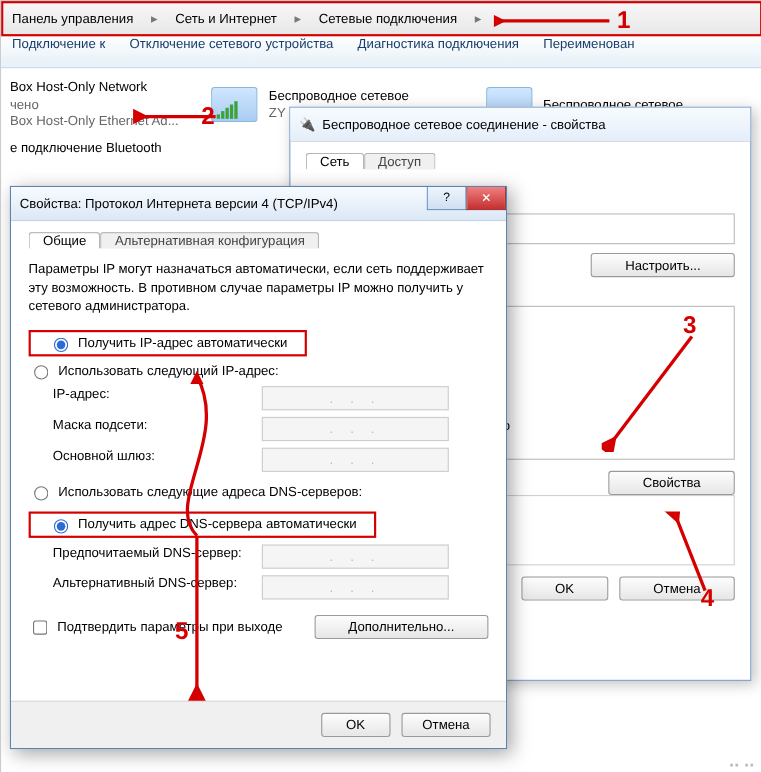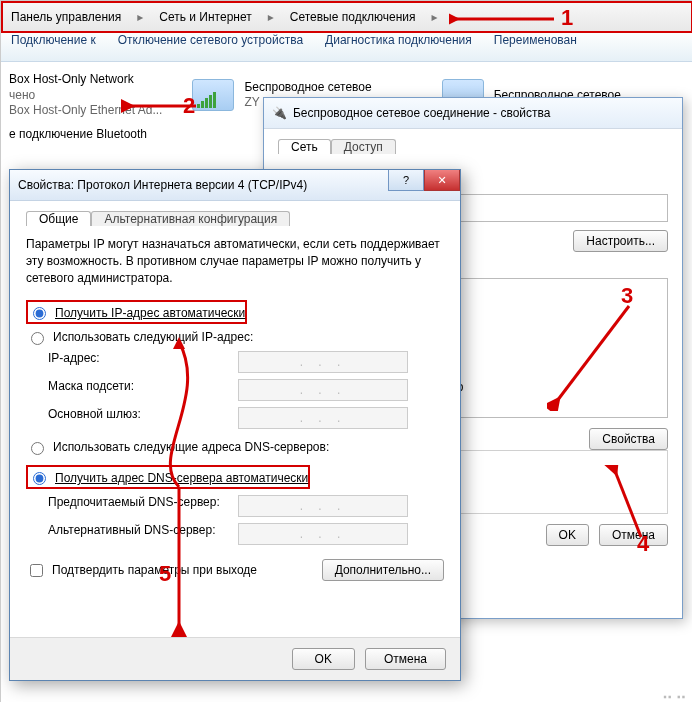--- a/index.html
+++ b/index.html
@@ -93,21 +93,21 @@
 }
 .adapter-box {
   border:1px solid #bbb;
   padding:6px;
   margin:4px 0 6px 0;
 }
 .btn {
   background: linear-gradient(#fdfdfd,#e6e6e6);
   border:1px solid #9a9a9a;
   border-radius:3px;
-  padding:3px 12px;
+  padding:3px 30px;
   font-size:12px;
   cursor:default;
 }
 .btn-row { display:flex; gap:10px; justify-content:flex-end; margin-top:8px; }
 .item-list {
   border:1px solid #bbb;
   height:130px;
   padding:4px;
   overflow:auto;
   font-size:12px;
@@ -144,21 +144,21 @@
 .winbtn.close { background:linear-gradient(#f08080,#c53030); color:#fff; border-color:#a33; }
 .ipgrid { display:grid; grid-template-columns: 180px 170px; gap:6px 10px; margin:6px 0 10px 22px; }
 .ipgrid .lbl { color:#000000; }
 .ipbox {
   border:1px solid #ccc; background:#f5f5f5;
   height:20px; display:flex; align-items:center; justify-content:center;
   color:#bbb; letter-spacing:6px;
 }
 .radio-row { display:flex; align-items:center; gap:6px; margin:5px 0; }
 .radio-row input { accent-color:#2b6cd4; }
-.redbox { border:2px solid #d40000; padding:2px 0; display:inline-flex; align-items:flex-end; gap:6px;text-decoration:underline; }
+.redbox { border:2px solid #d40000; padding:2px 16px; display:inline-flex; align-items:flex-start; gap:6px; }
 .chk-row { display:flex; align-items:center; gap:6px; }
 .dlg-btnbar {
   background:#f0f0f0;
   border-top:1px solid #d9d9d9;
   padding:10px 14px;
   display:flex; justify-content:flex-end; gap:10px;
   position:absolute; bottom:0; left:0; right:0;
 }
 
 

